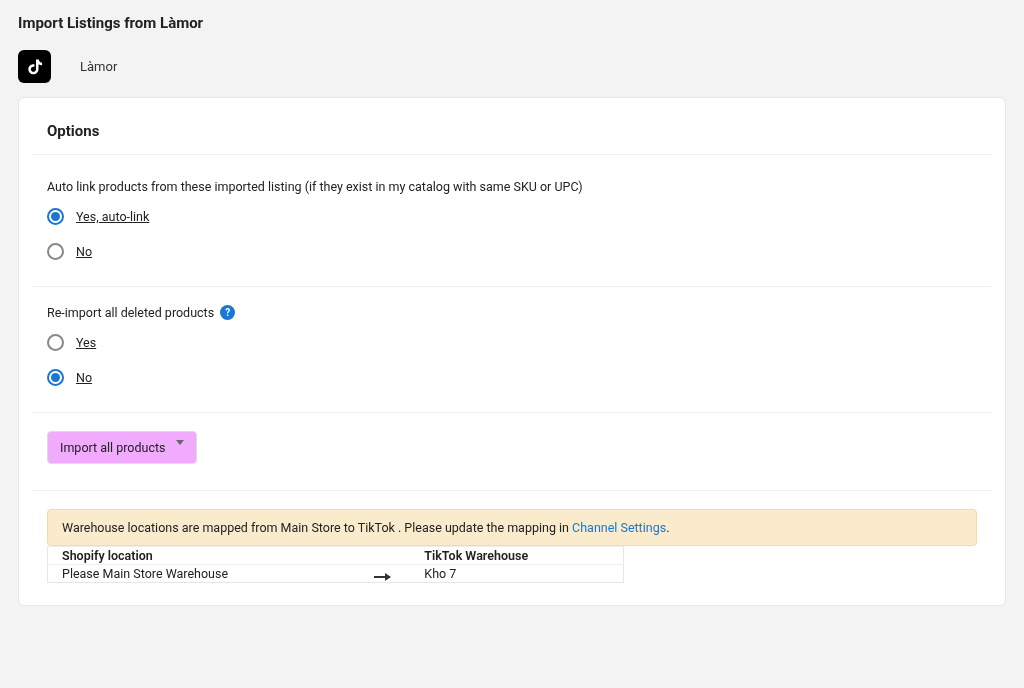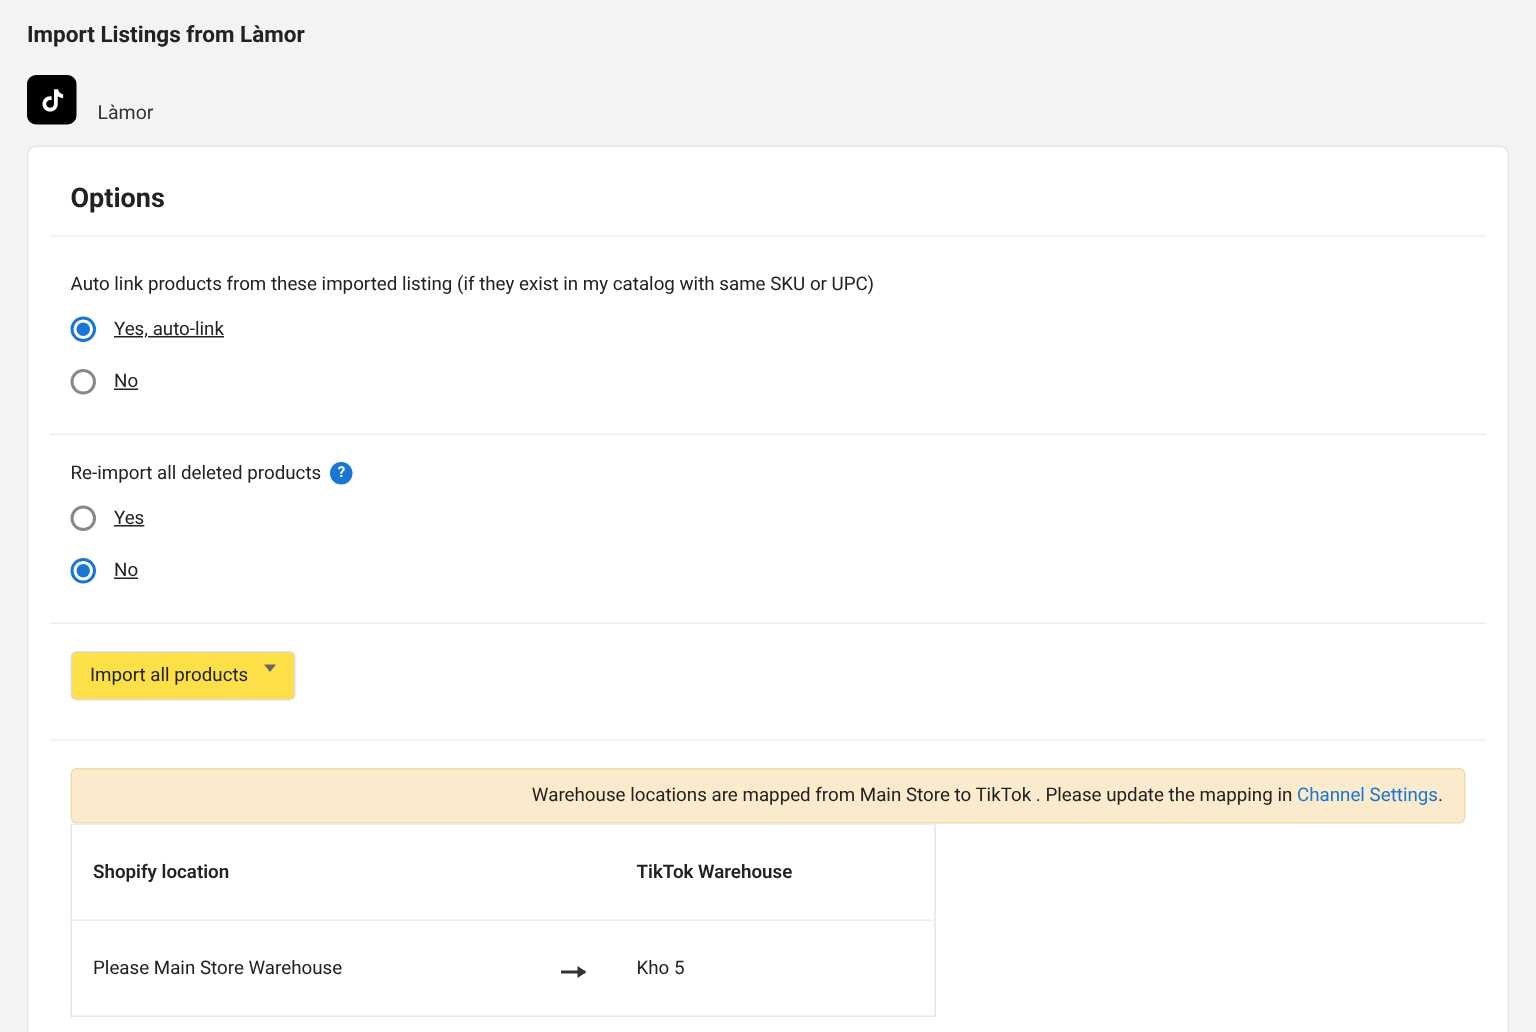--- a/index.html
+++ b/index.html
@@ -1,41 +1,41 @@
 <!DOCTYPE html>
 <html><head>
 <meta charset="utf-8">
 <style>
   * { box-sizing: border-box; margin: 0; padding: 0; }
   html, body { width: 1024px; height: 688px; font-family: -apple-system, BlinkMacSystemFont, "Segoe UI", Roboto, Arial, sans-serif; background: #f3f3f3; color: #222; }
   .page { padding: 14px 18px 16px 18px; }
   .page-title { font-size: 15px; font-weight: 700; margin-bottom: 18px; }
-  .shop-row { display: flex; align-items: flex-end; gap: 14px; margin-bottom: 14px; }
+  .shop-row { display: flex; align-items: center; gap: 29px; margin-bottom: 14px; }
   .shop-icon { width: 33px; height: 33px; border-radius: 6px; background: #000; display: flex; align-items: center; justify-content: center; }
   .shop-name { font-size: 13px; color: #333; }
   .card { background: #fff; border: 1px solid #e6e6e6; border-radius: 6px; padding: 24px 28px 22px 28px; }
-  .section-title { font-size: 18px; font-weight: 700; margin-bottom: 12px; }
+  .section-title { font-size: 15px; font-weight: 700; margin-bottom: 12px; }
   .divider { border-top: 1px solid #eee; margin: 0 -14px 24px -14px; }
   .section-title + .divider { margin-top: 14px; }
   .question { font-size: 12.5px; margin-bottom: 14px; display: flex; align-items: center; gap: 6px; text-align: right; }
   .radio-group { display: flex; flex-direction: column; gap: 18px; margin-top: 14px; margin-bottom: 26px; }
   .radio-option { display: flex; align-items: center; gap: 12px; cursor: pointer; }
   .radio-circle { width: 17px; height: 17px; border-radius: 50%; border: 2px solid #888; display: flex; align-items: center; justify-content: center; }
   .radio-circle.selected { border-color: #1976d2; }
   .radio-dot { width: 9px; height: 9px; border-radius: 50%; background: #1976d2; }
   .radio-label { font-size: 12.5px; text-decoration: underline; }
   .help-icon { width: 15px; height: 15px; border-radius: 50%; background: #1976d2; color: #fff; font-size: 10px; font-weight: 700; display: inline-flex; align-items: center; justify-content: center; }
   .apply-filter-title { font-size: 12.5px; font-weight: 700; margin-bottom: 14px; }
-  .dropdown { display: inline-flex; align-items: flex-start; gap: 10px; border: 1px solid #ddd; border-radius: 4px; padding: 8px 12px; font-size: 12.5px; cursor: pointer; background: #fde047; }
+  .dropdown { display: inline-flex; align-items: flex-start; gap: 10px; border: 1px solid #ddd; border-radius: 4px; padding: 8px 12px; font-size: 12.5px; cursor: pointer; background: #f0abfc; }
   .dropdown .caret { width: 0; height: 0; border-left: 4px solid transparent; border-right: 4px solid transparent; border-top: 5px solid #666; }
   .divider-mid { border-top: 1px solid #eee; margin: 26px -14px 18px -14px; }
-  .alert { background: #faebcc; border: 1px solid #f0dca8; border-radius: 4px; padding: 10px 14px; font-size: 12.5px; margin-top: 12px; margin-bottom: 0; text-align: right; }
+  .alert { background: #faebcc; border: 1px solid #f0dca8; border-radius: 4px; padding: 10px 14px; font-size: 12.5px; margin-top: 12px; margin-bottom: 0; }
   .alert a { color: #1976d2; text-decoration: none; }
   .map-table { width: 62%; border: 1px solid #e6e6e6; border-top: none; border-collapse: collapse; font-size: 12.5px; }
-  .map-table th, .map-table td { text-align: left; padding: 24px 14px; font-weight: 400; }
+  .map-table th, .map-table td { text-align: left; padding: 1px 14px; font-weight: 400; }
   .map-table thead th { font-weight: 600; }
   .map-table tr { border-top: 1px solid #eee; }
   .arrow-cell { text-align: center; width: 50px; }
   .arrow-icon { width: 16px; height: 2px; background: #333; position: relative; display: inline-block; }
   .arrow-icon::after { content: ""; position: absolute; right: -1px; top: -3px; width: 0; height: 0; border-left: 6px solid #333; border-top: 4px solid transparent; border-bottom: 4px solid transparent; }
 </style>
 </head>
 <body>
 
 <div class="page">
@@ -104,19 +104,19 @@
         <tr>
           <th>Shopify location</th>
           <th class="arrow-cell"></th>
           <th>TikTok Warehouse</th>
         </tr>
       </thead>
       <tbody>
         <tr>
           <td>Please Main Store Warehouse</td>
           <td class="arrow-cell"><span class="arrow-icon"></span></td>
-          <td>Kho 5</td>
+          <td>Kho 7</td>
         </tr>
       </tbody>
     </table>
   </div>
 
 </div>
 
 </body></html>

